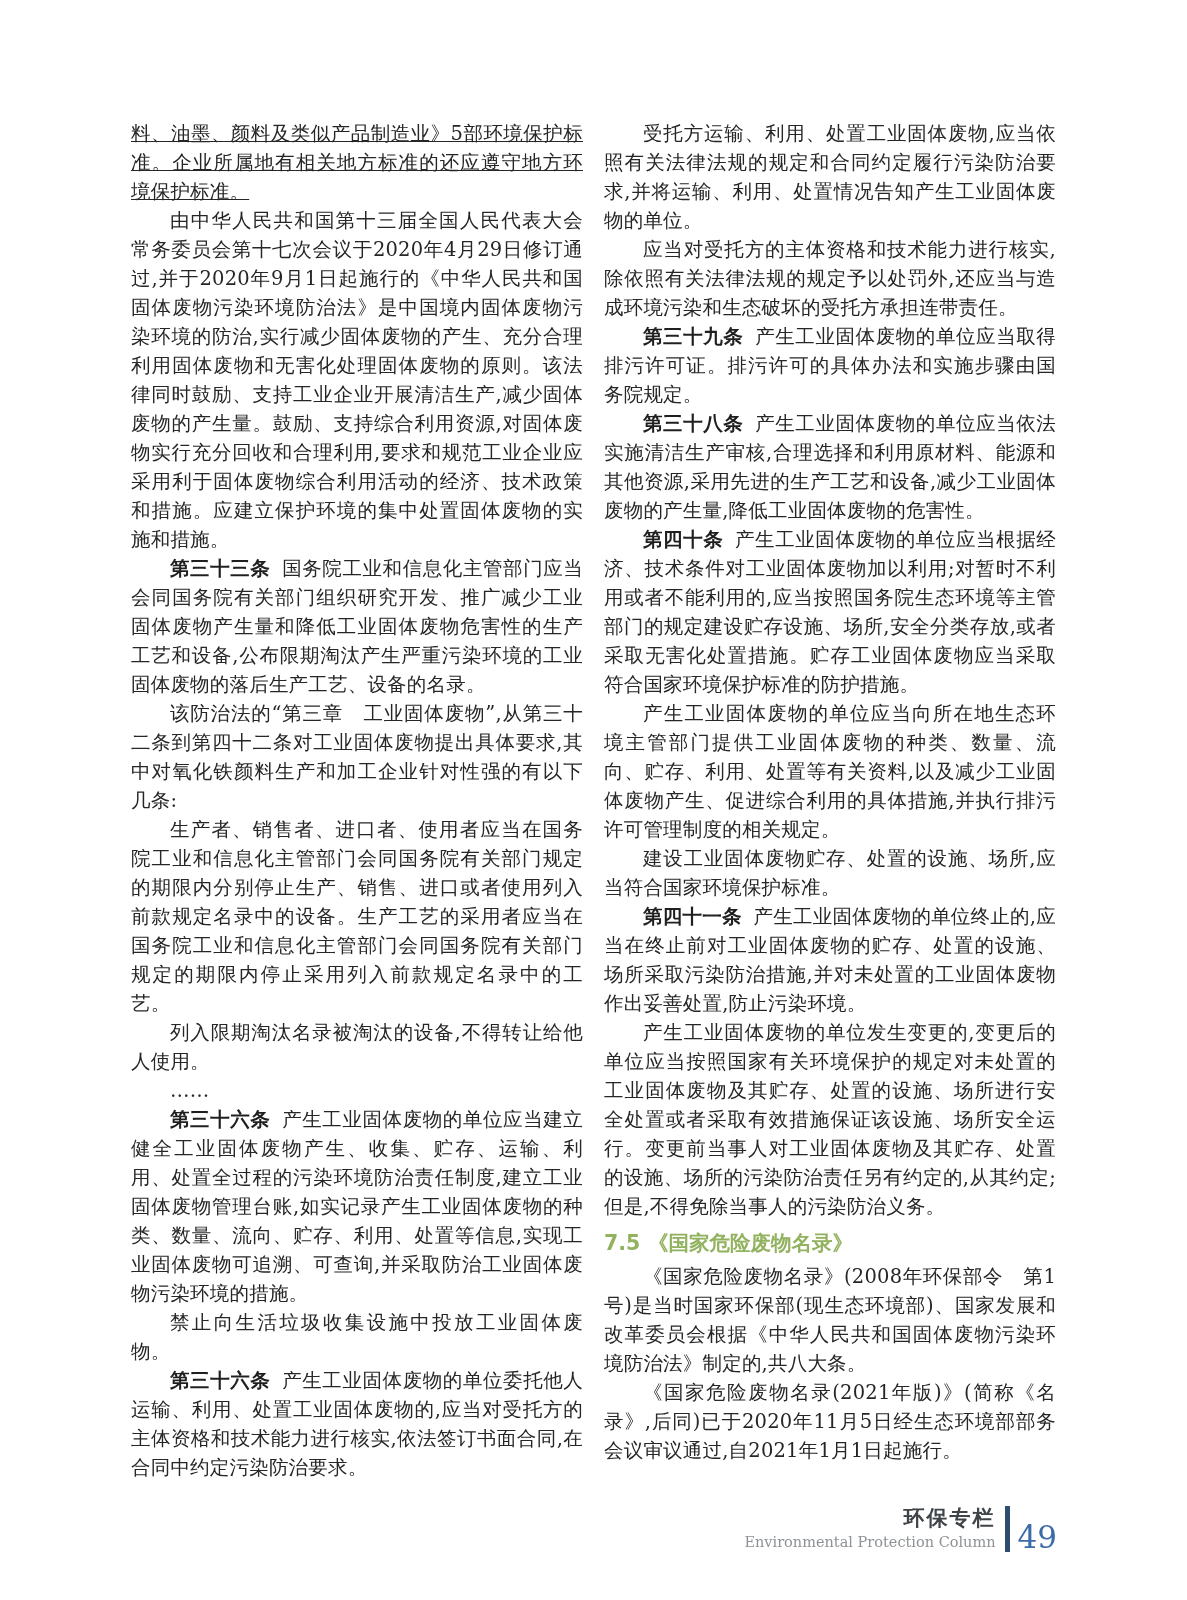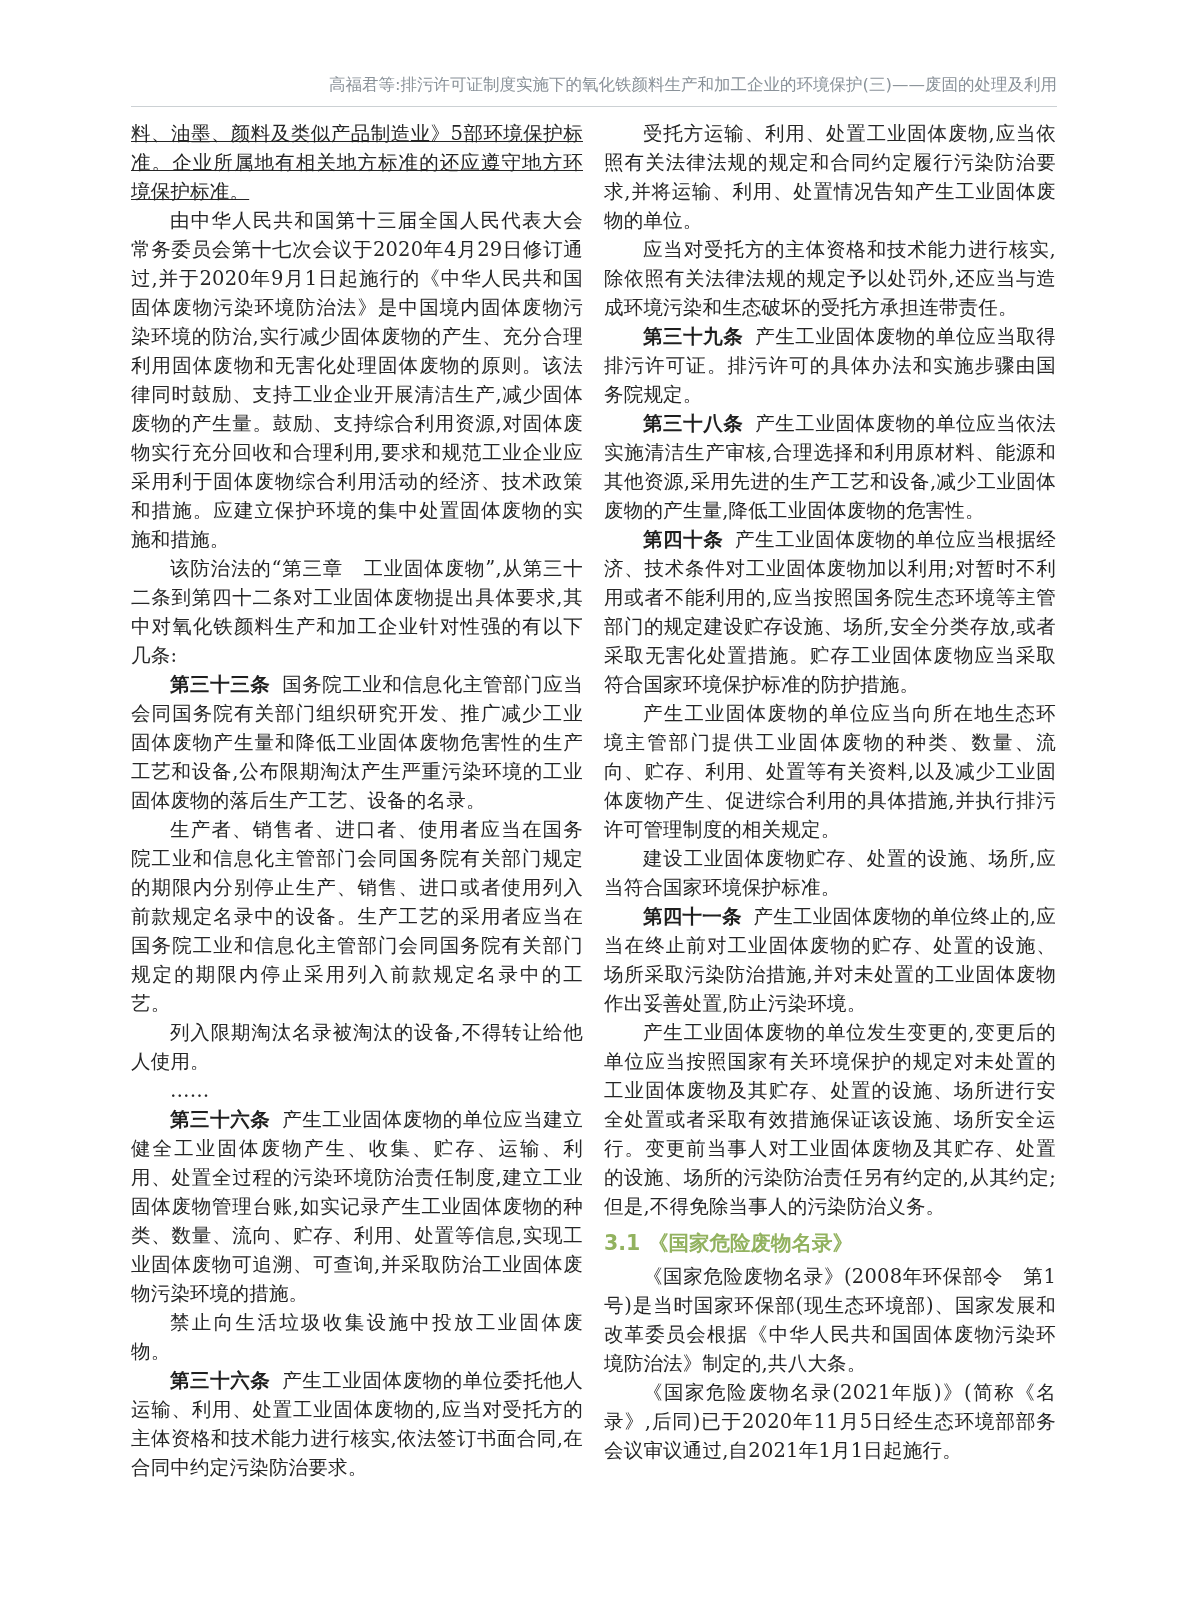--- a/index.html
+++ b/index.html
@@ -74,35 +74,34 @@
     font-family:"DejaVu Serif","Liberation Serif",serif;
     font-size:31px;color:#3c6ca8;
     align-self:flex-end;line-height:30px;
   }
 </style>
 </head>
 <body>
 
 <div class="page">
 
-  <div class="running-head">高福君等:排污许可证制度实施下的氧化铁颜料生产和加工企业的环境保护(三)——废固的处理及利用</div>
 
   <div class="content">
 
     <div class="col">
       <p class="body noindent">料、油墨、颜料及类似产品制造业》5部环境保护标准。企业所属地有相关地方标准的还应遵守地方环境保护标准。</p>
 
 
       <p class="body">由中华人民共和国第十三届全国人民代表大会常务委员会第十七次会议于2020年4月29日修订通过,并于2020年9月1日起施行的《中华人民共和国固体废物污染环境防治法》是中国境内固体废物污染环境的防治,实行减少固体废物的产生、充分合理利用固体废物和无害化处理固体废物的原则。该法律同时鼓励、支持工业企业开展清洁生产,减少固体废物的产生量。鼓励、支持综合利用资源,对固体废物实行充分回收和合理利用,要求和规范工业企业应采用利于固体废物综合利用活动的经济、技术政策和措施。应建立保护环境的集中处置固体废物的实施和措施。</p>
 
-      <p class="body">该防治法的“第三章　工业固体废物”,从第三十二条到第四十二条对工业固体废物提出具体要求,其中对氧化铁颜料生产和加工企业针对性强的有以下几条:</p>
-
       <p class="body">
         <b class="lead">第三十三条</b><span>国务院工业和信息化主管部门应当会同国务院有关部门组织研究开发、推广减少工业固体废物产生量和降低工业固体废物危害性的生产工艺和设备,公布限期淘汰产生严重污染环境的工业固体废物的落后生产工艺、设备的名录。</span>
       </p>
+
+      <p class="body">该防治法的“第三章　工业固体废物”,从第三十二条到第四十二条对工业固体废物提出具体要求,其中对氧化铁颜料生产和加工企业针对性强的有以下几条:</p>
 
       <p class="body">生产者、销售者、进口者、使用者应当在国务院工业和信息化主管部门会同国务院有关部门规定的期限内分别停止生产、销售、进口或者使用列入前款规定名录中的设备。生产工艺的采用者应当在国务院工业和信息化主管部门会同国务院有关部门规定的期限内停止采用列入前款规定名录中的工艺。</p>
 
       <p class="body">列入限期淘汰名录被淘汰的设备,不得转让给他人使用。</p>
 
       <p class="body">……</p>
 
       <p class="body">
         <b class="lead">第三十六条</b><span>产生工业固体废物的单位应当建立健全工业固体废物产生、收集、贮存、运输、利用、处置全过程的污染环境防治责任制度,建立工业固体废物管理台账,如实记录产生工业固体废物的种类、数量、流向、贮存、利用、处置等信息,实现工业固体废物可追溯、可查询,并采取防治工业固体废物污染环境的措施。</span>
       </p>
@@ -135,24 +134,32 @@
 
       <p class="body">建设工业固体废物贮存、处置的设施、场所,应当符合国家环境保护标准。</p>
 
       <p class="body">
         <b class="lead">第四十一条</b><span>产生工业固体废物的单位终止的,应当在终止前对工业固体废物的贮存、处置的设施、场所采取污染防治措施,并对未处置的工业固体废物作出妥善处置,防止污染环境。</span>
       </p>
 
       <p class="body">产生工业固体废物的单位发生变更的,变更后的单位应当按照国家有关环境保护的规定对未处置的工业固体废物及其贮存、处置的设施、场所进行安全处置或者采取有效措施保证该设施、场所安全运行。变更前当事人对工业固体废物及其贮存、处置的设施、场所的污染防治责任另有约定的,从其约定;但是,不得免除当事人的污染防治义务。</p>
 
       <div class="sec-heading">
-        <span class="h-num">3.1</span>
+        <span class="h-num">7.5</span>
         <div class="h-body">《国家危险废物名录》</div>
       </div>
 
       <p class="body">《国家危险废物名录》(2008年环保部令　第1号)是当时国家环保部(现生态环境部)、国家发展和改革委员会根据《中华人民共和国固体废物污染环境防治法》制定的,共八大条。</p>
 
       <p class="body">《国家危险废物名录(2021年版)》(简称《名录》,后同)已于2020年11月5日经生态环境部部务会议审议通过,自2021年1月1日起施行。</p>
     </div>
   </div>
 
+  <div class="footer">
+    <div class="footer-labels">
+      <div class="f-cn">环保专栏</div>
+      <div class="f-en">Environmental Protection Column</div>
+    </div>
+    <div class="f-bar"></div>
+    <div class="f-num">49</div>
+  </div>
 
 </div>
 
 </body></html>

